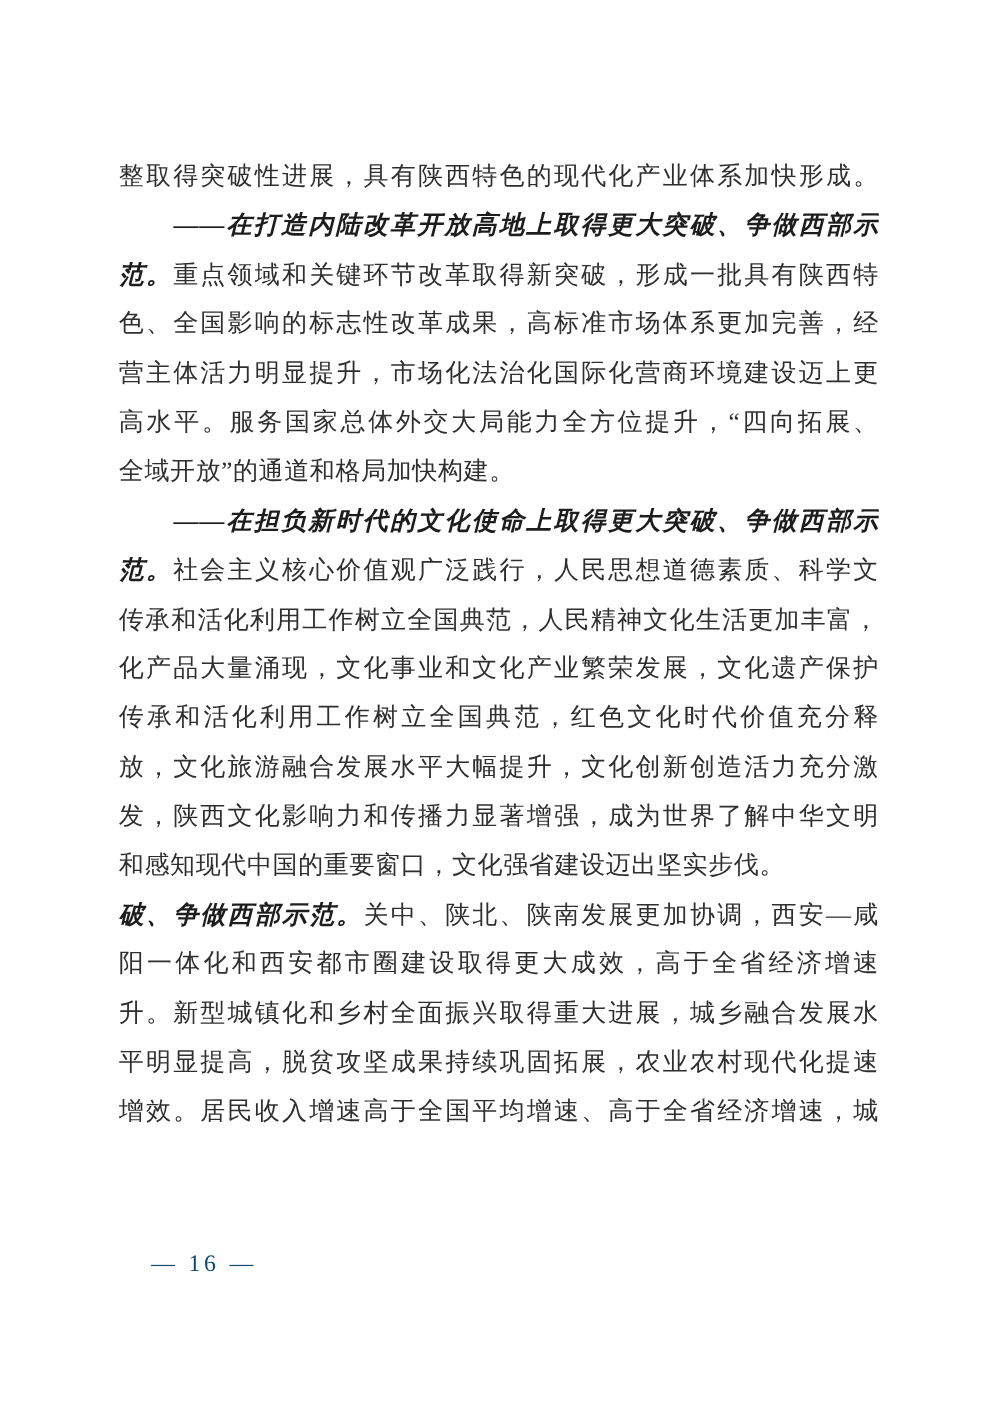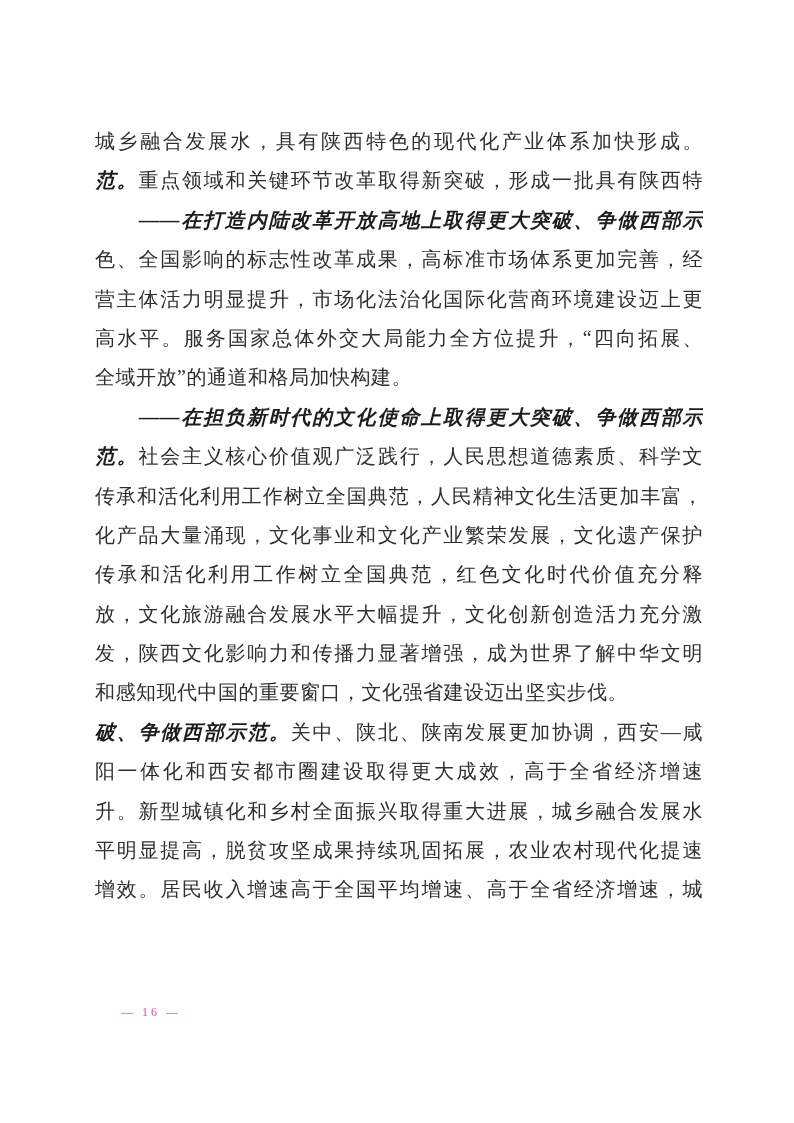--- a/index.html
+++ b/index.html
@@ -41,34 +41,34 @@
     color: #1d1d1d;
   }
   .seg-body {
     font-weight: 400;
     font-style: normal;
   }
   .footer {
     position: absolute;
     left: 121px;
     top: 1000px;
-    font-size: 12px;
+    font-size: 19px;
     line-height: 24px;
     letter-spacing: 3px;
-    color: #ec4899;
+    color: #0c4a6e;
   }
 </style>
 </head>
 <body>
 
 <div class="page">
   <div class="text-block">
-      <div class="line fill"><span class="seg-body">城乡融合发展水，具有陕西特色的现代化产业体系加快形成。</span></div>
+      <div class="line fill"><span class="seg-body">整取得突破性进展，具有陕西特色的现代化产业体系加快形成。</span></div>
+      <div class="line fill indent"><span class="seg-em">——在打造内陆改革开放高地上取得更大突破、争做西部示</span></div>
       <div class="line fill"><span class="seg-em">范。</span><span class="seg-body">重点领域和关键环节改革取得新突破，形成一批具有陕西特</span></div>
-      <div class="line fill indent"><span class="seg-em">——在打造内陆改革开放高地上取得更大突破、争做西部示</span></div>
       <div class="line fill"><span class="seg-body">色、全国影响的标志性改革成果，高标准市场体系更加完善，经</span></div>
       <div class="line fill"><span class="seg-body">营主体活力明显提升，市场化法治化国际化营商环境建设迈上更</span></div>
       <div class="line fill"><span class="seg-body">高水平。服务国家总体外交大局能力全方位提升，“四向拓展、</span></div>
       <div class="line nofill"><span class="seg-body">全域开放”的通道和格局加快构建。</span></div>
       <div class="line fill indent"><span class="seg-em">——在担负新时代的文化使命上取得更大突破、争做西部示</span></div>
       <div class="line fill"><span class="seg-em">范。</span><span class="seg-body">社会主义核心价值观广泛践行，人民思想道德素质、科学文</span></div>
       <div class="line fill"><span class="seg-body">传承和活化利用工作树立全国典范，人民精神文化生活更加丰富，</span></div>
       <div class="line fill"><span class="seg-body">化产品大量涌现，文化事业和文化产业繁荣发展，文化遗产保护</span></div>
       <div class="line fill"><span class="seg-body">传承和活化利用工作树立全国典范，红色文化时代价值充分释</span></div>
       <div class="line fill"><span class="seg-body">放，文化旅游融合发展水平大幅提升，文化创新创造活力充分激</span></div>

